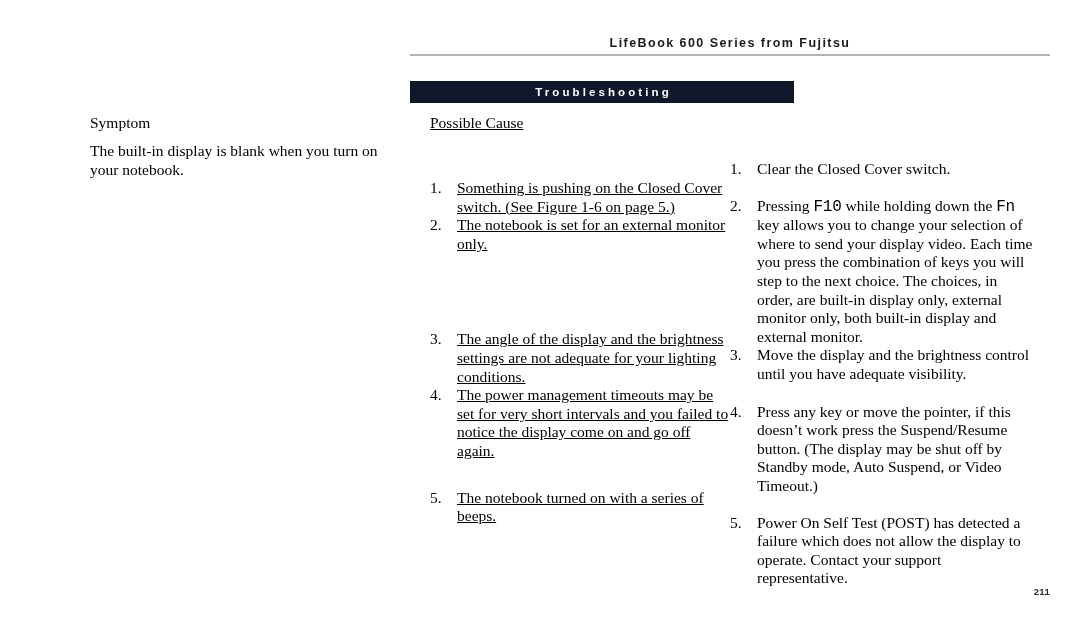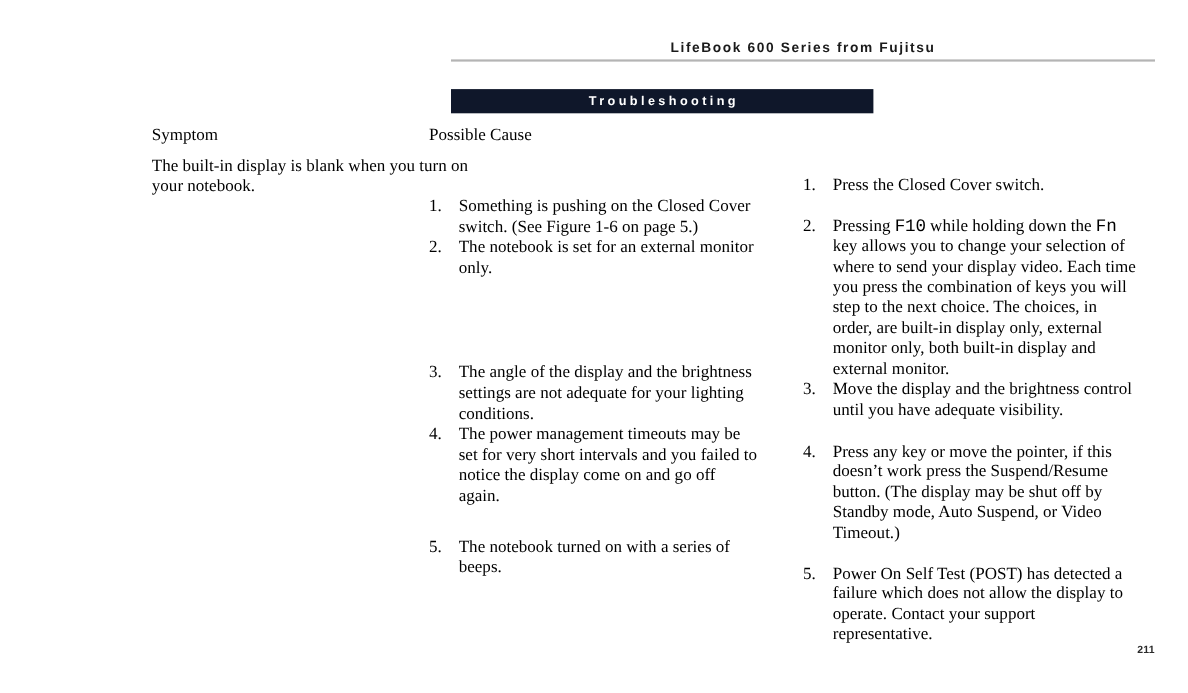--- a/index.html
+++ b/index.html
@@ -60,22 +60,22 @@
     color: #ffffff;
     text-indent: 3.1px;
     white-space: nowrap;
   }
 
   
   .column {
     position: absolute;
     top: 113px;
   }
-  #col-symptom   { left: 90px;  width: 300px; margin-left: 48px; }
-  #col-cause     { left: 390px; width: 300px; }
+  #col-symptom   { left: 90px;  width: 300px; }
+  #col-cause     { left: 430px; width: 300px; text-decoration: underline; }
   #col-solution  { left: 730px; width: 305px; }
 
   .col-heading {
     font-size: 15.5px;
     line-height: 19px;
     margin: 0 0 10px 0;
     white-space: nowrap;
   }
 
   .subhead {
@@ -188,21 +188,21 @@
   </ol>
 </div>
 
 <div class="column" id="col-solution">
 
 
   <ol class="numlist">
 
     <li style="margin-top:47px;">
       <span class="num">1.</span>
-      <span class="txt">Press the Closed Cover switch.</span>
+      <span class="txt">Clear the Closed Cover switch.</span>
     </li>
 
     <li style="margin-top:18px;">
       <span class="num">2.</span>
       <span class="txt"><span>Pressing </span><span class="keycap">F10</span><span> while holding down the </span><span class="keycap">Fn</span><span> key allows you to change your selection of where to send your display video. Each time you press the combination of keys you will step to the next choice. The choices, in order, are built-in display only, external monitor only, both built-in display and external monitor.</span></span>
     </li>
 
     <li>
       <span class="num">3.</span>
       <span class="txt">Move the display and the brightness control until you have adequate visibility.</span>

